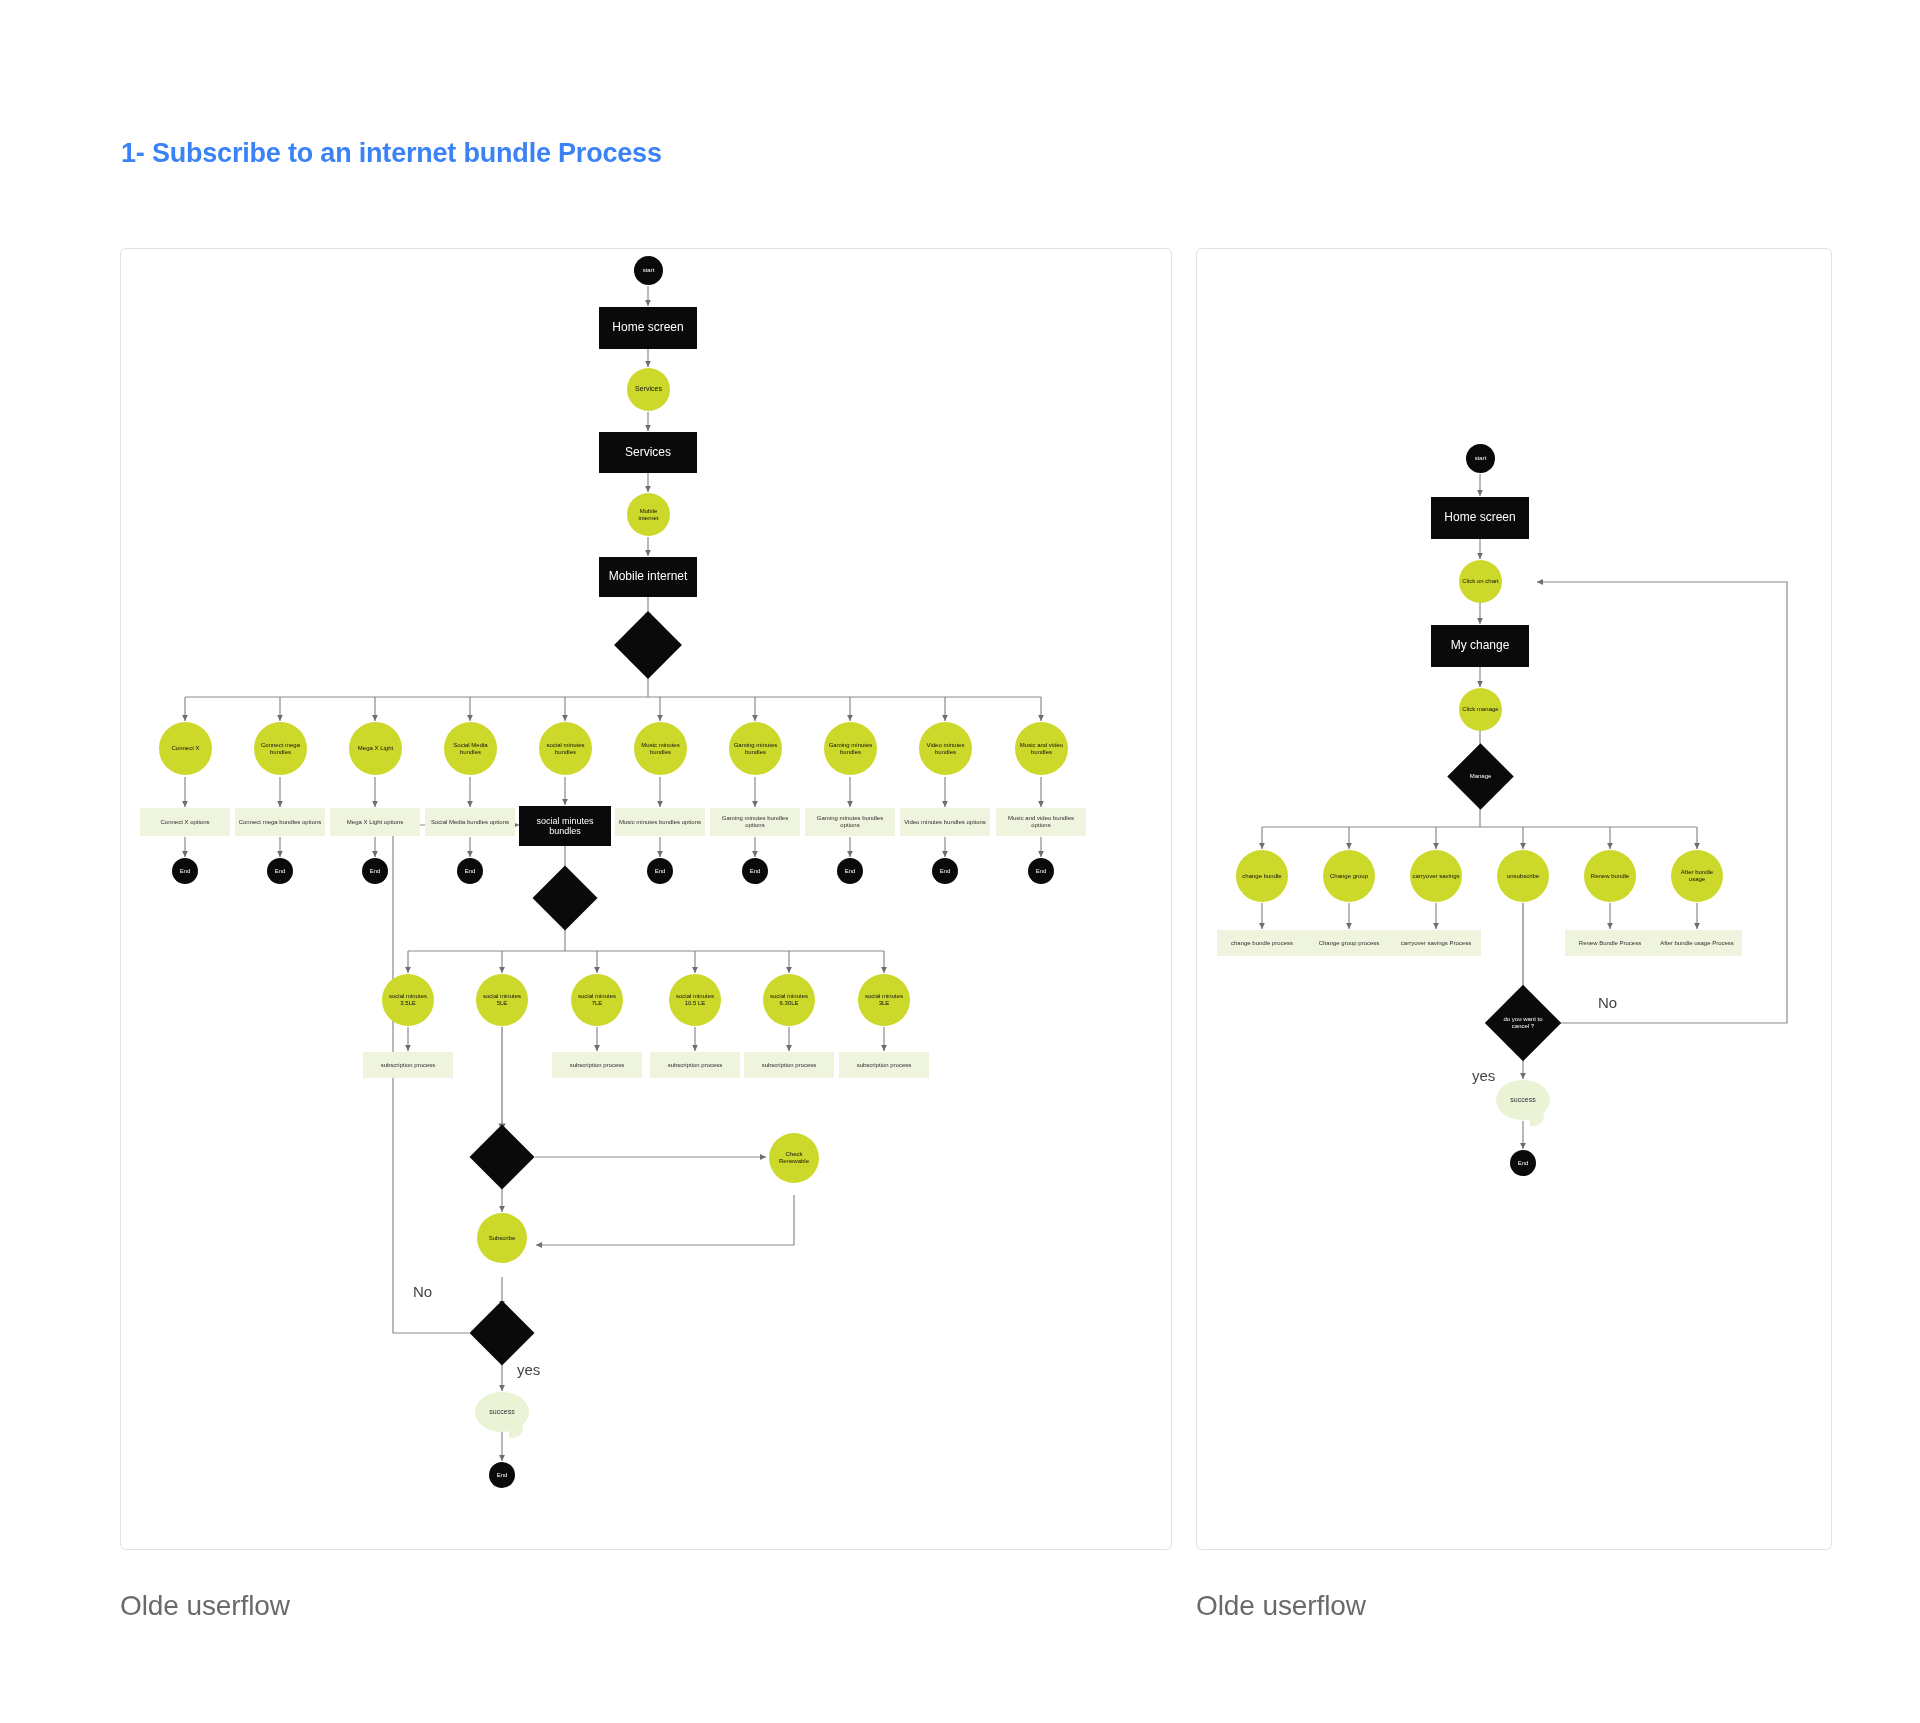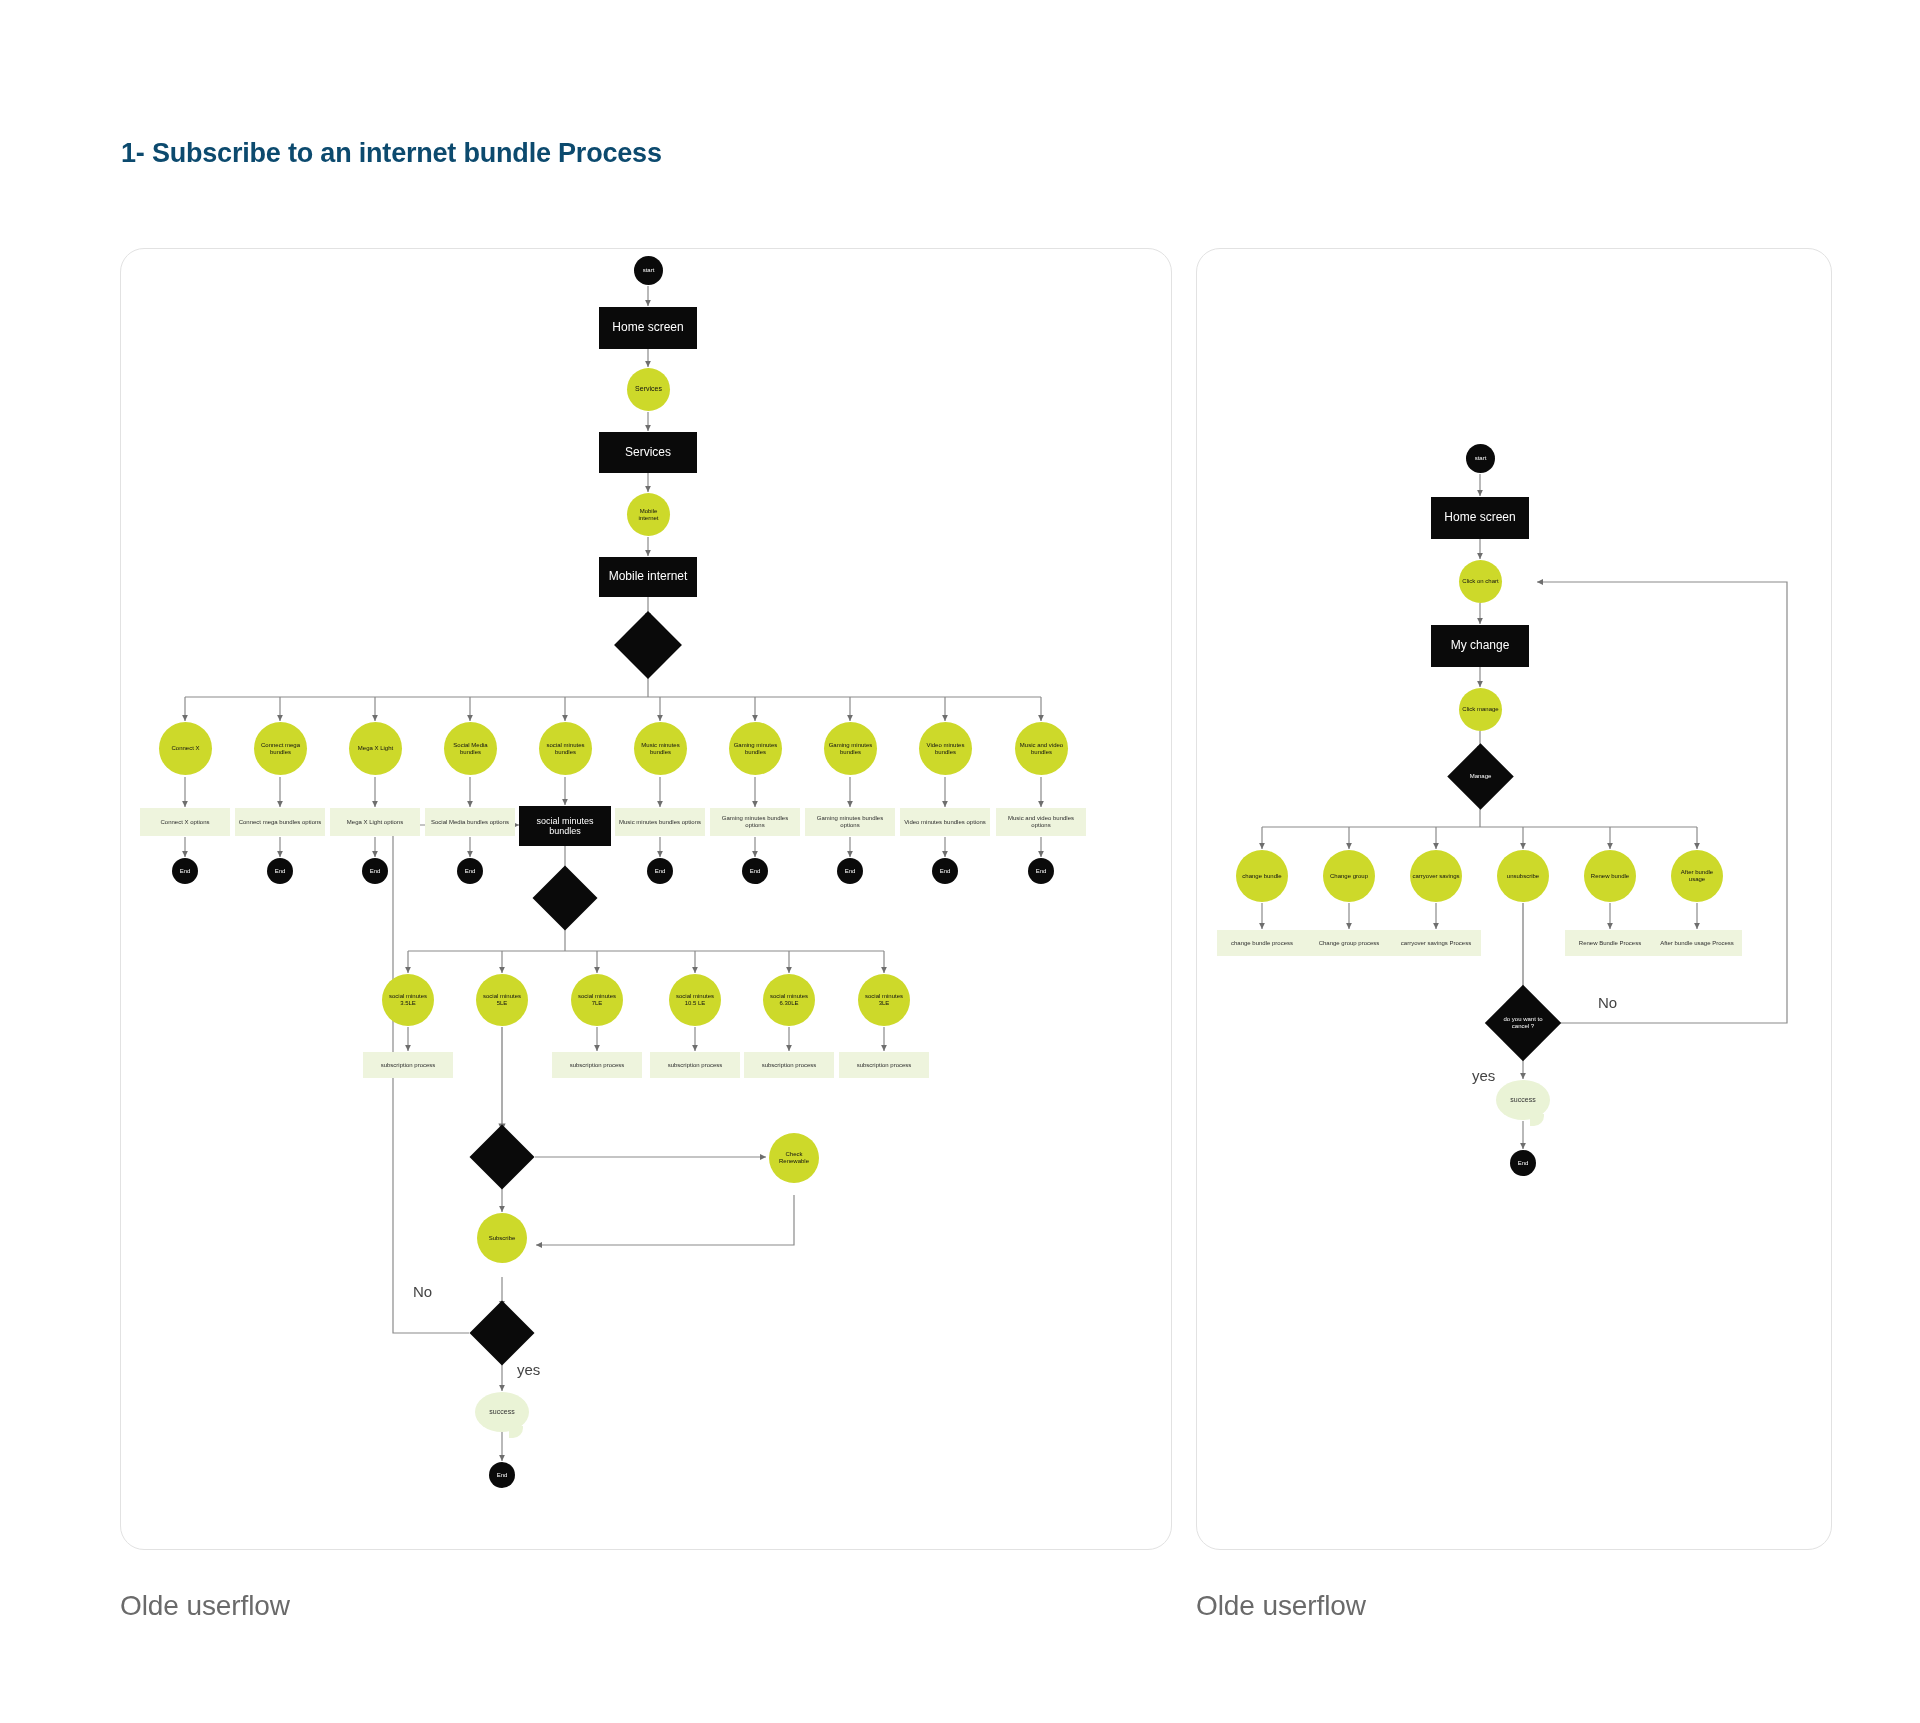--- a/index.html
+++ b/index.html
@@ -14,28 +14,28 @@
     height: 1723px;
     background: #ffffff;
     overflow: hidden;
   }
   #page-title {
     position: absolute;
     left: 121px;
     top: 138px;
     font-size: 27px;
     font-weight: bold;
-    color: #0c4a6e;
+    color: #3b82f6;
     letter-spacing: -0.2px;
   }
   .panel {
     position: absolute;
     background: #ffffff;
     border: 1px solid #e2e2e2;
-    border-radius: 24px;
+    border-radius: 6px;
   }
   #panel-left  { left: 120px;  top: 248px; width: 1052px; height: 1302px; }
   #panel-right { left: 1196px; top: 248px; width: 636px;  height: 1302px; }
 
   .caption {
     position: absolute;
     font-size: 28px;
     color: #6a6a6a;
     text-align: left;
     letter-spacing: -0.1px;

